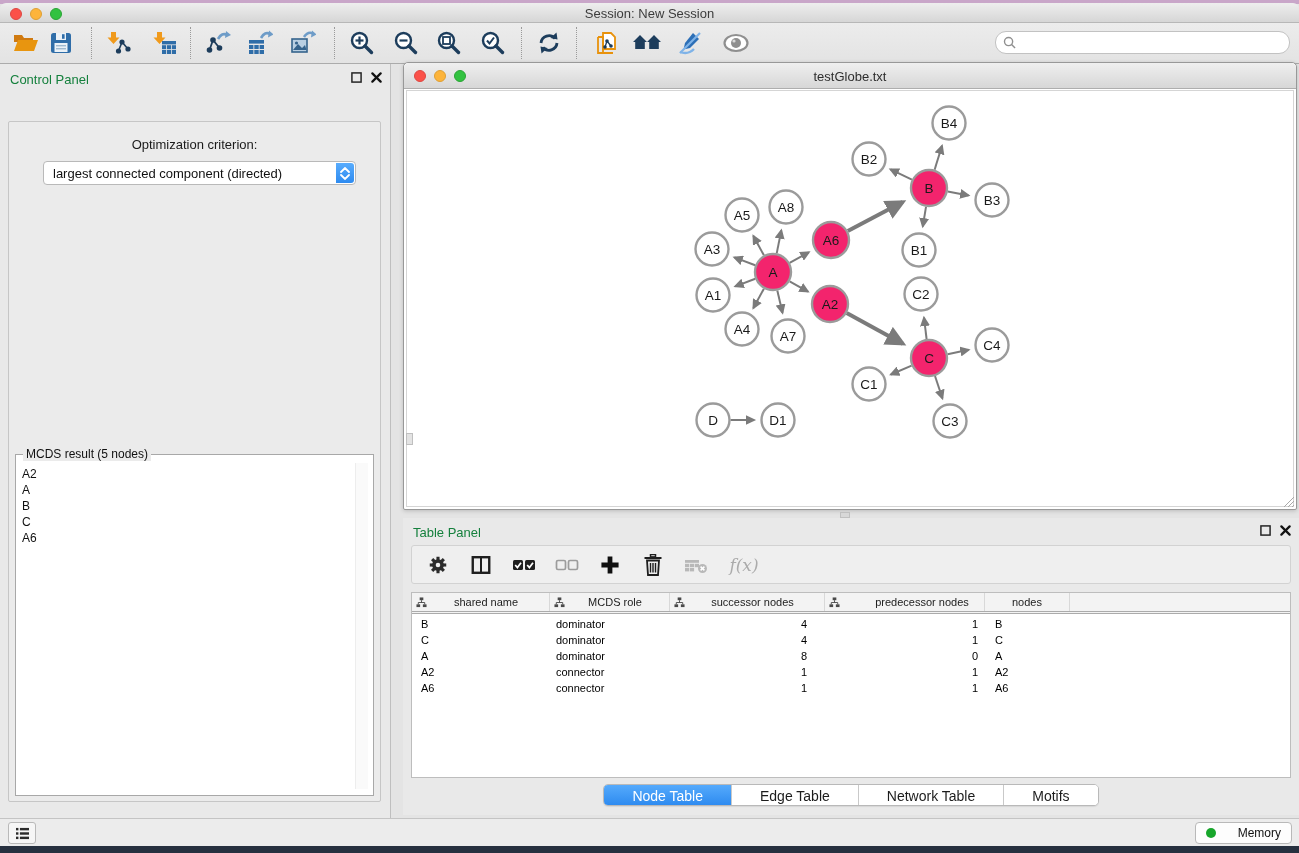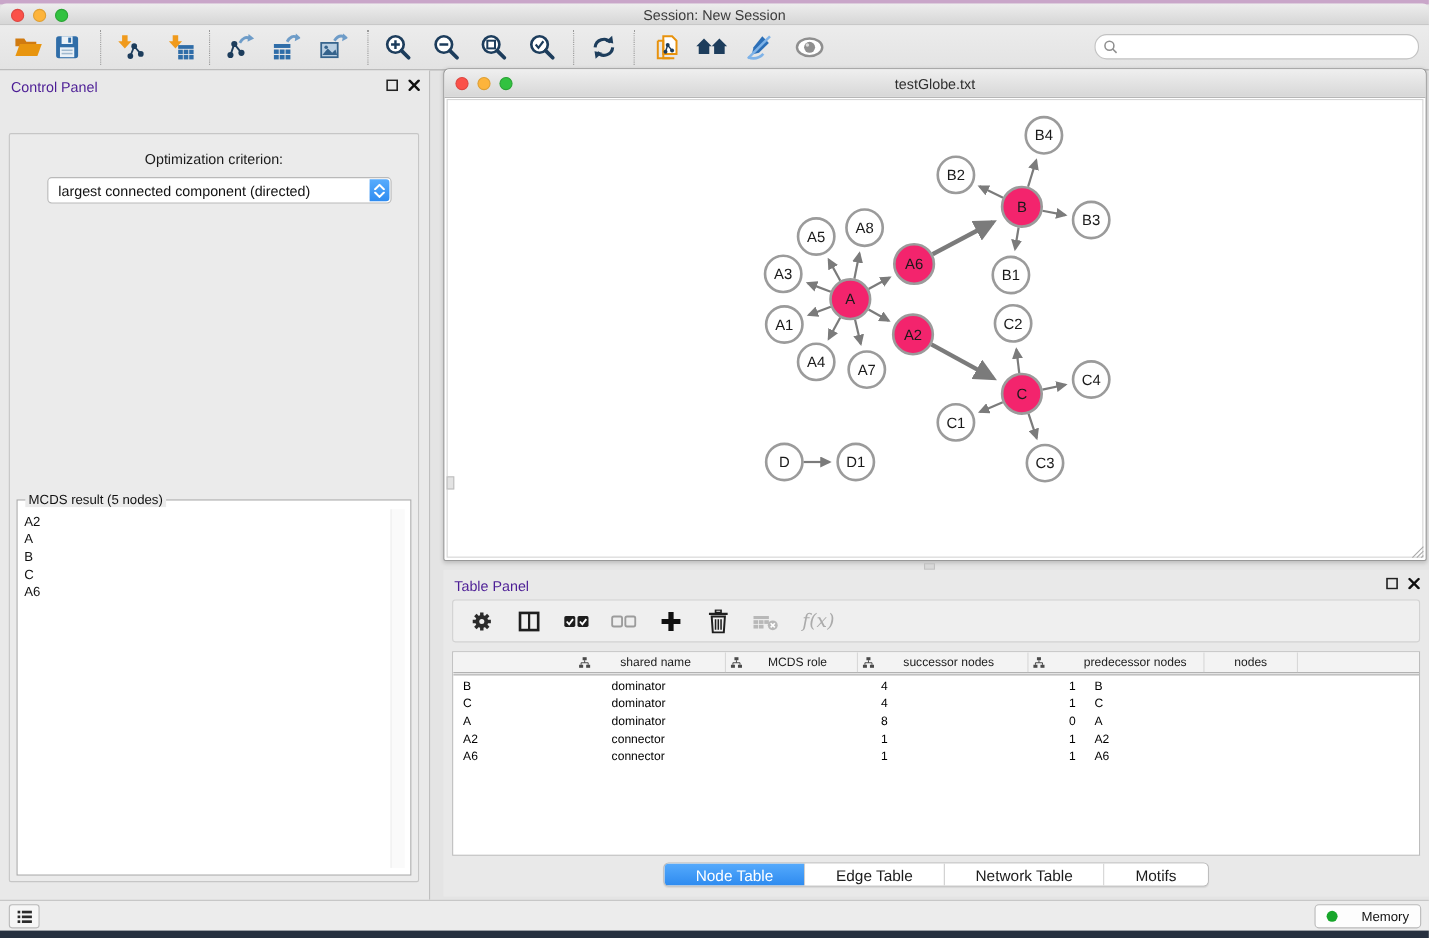--- a/index.html
+++ b/index.html
@@ -26,21 +26,21 @@
   .toolbar { position:absolute; left:0; top:23px; width:1299px; height:41px;
     background:linear-gradient(#ECECEC,#E3E3E3); border-bottom:1px solid #ABABAB; }
   .tbtn { position:absolute; top:2px; width:38px; height:36px; display:flex; align-items:center; justify-content:center; border-radius:4px; }
   .tsep { position:absolute; top:4px; height:32px; width:0; border-left:1px dotted #9A9A9A; }
   .searchbox { position:absolute; left:995px; top:8px; width:295px; height:23px; background:#fff;
     border:1px solid #C2C2C2; border-radius:11px; display:flex; align-items:center; padding-left:7px; gap:4px; }
   .searchbox input { border:none; outline:none; flex:1; font-size:12px; background:transparent; height:100%; }
 
   
   .control-panel { position:absolute; left:0; top:64px; width:391px; height:754px; background:#E9E9E9; border-right:1px solid #BFBFBF; }
-  .panel-head { position:absolute; left:10px; top:8px; font-size:13px; color:#4c1d95; }
+  .panel-head { position:absolute; left:10px; top:8px; font-size:13px; color:#15803d; }
   .panel-icons { position:absolute; right:8px; top:8px; display:flex; gap:9px; align-items:center; }
   .cp-tabs { position:absolute; left:0; right:0; top:32px; display:flex; justify-content:center; }
   .seg { display:flex; border:1px solid #B9B9B9; border-radius:4px; overflow:hidden; background:#fff; height:21px; }
   .seg .segbtn { padding:2px 13px; font-size:13px; color:#1C1C1C; border-right:1px solid #C9C9C9; background:#fff; line-height:17px; }
   .seg .segbtn:last-child { border-right:none; }
   .seg .segbtn.active { background:linear-gradient(#55AAFC,#2E8BF0); color:#fff; }
   .cp-content { position:absolute; left:8px; right:9px; top:57px; bottom:16px; background:#EBEBEB; border:1px solid #C6C6C6; border-radius:2px; }
   .opt-label { margin-top:15px; text-align:center; font-size:13px; color:#1B1B1B; }
   .combo { position:relative; margin:9px 24px 0 34px; height:24px; background:#fff; border:1px solid #B9B9B9; border-radius:4px;
     display:flex; align-items:center; padding-left:9px; font-size:13px; color:#111; }
@@ -71,21 +71,21 @@
   
   .h-divider-grip { position:absolute; left:840px; top:512px; width:10px; height:6px; background:#D8D8D8; border:1px solid #C0C0C0; }
 
   
   .table-panel { position:absolute; left:403px; top:518px; width:896px; height:297px; background:#E9E9E9; }
   .tp-toolbar { position:absolute; left:8px; right:8px; top:27px; height:39px; background:#EFEFEF; border:1px solid #D2D2D2; border-radius:3px;
     display:flex; align-items:center; gap:17px; padding-left:13px; }
   .tpbtn { width:26px; height:26px; display:flex; align-items:center; justify-content:center; }
   .fx { font-family:"DejaVu Serif", serif; font-style:italic; font-size:17px; color:#ABABAB;text-align:center; }
   .tp-table { position:absolute; left:8px; right:8px; top:74px; bottom:37px; background:#fff; border:1px solid #BDBDBD; overflow:hidden; }
-  .thead { display:flex; height:21px; background:#F3F3F3; border-bottom:3px double #ABABAB;justify-content:center; }
+  .thead { display:flex; height:21px; background:#F3F3F3; border-bottom:3px double #ABABAB; }
   .th { display:flex; align-items:center; border-right:1px solid #D8D8D8; font-size:11px; color:#1C1C1C; padding:0 4px; }
   .th .thlabel { flex:1; text-align:center; }
   .th:nth-child(1){ width:138px; } .th:nth-child(2){ width:120px; } .th:nth-child(3){ width:155px; }
   .th:nth-child(4){ width:160px;gap:24px; } .th:nth-child(5){ width:85px; border-right:1px solid #D8D8D8; }
   .tbody { font-size:11px; color:#000; padding-top:2px; }
   .trow { display:flex; height:16px; line-height:16px; }
   .td { padding:0 4px; }
   .td.c0 { width:138px; padding-left:9px; }
   .td.c1 { width:120px; padding-left:6px; }
   .td.c2 { width:155px; text-align:right; padding-right:18px; }

